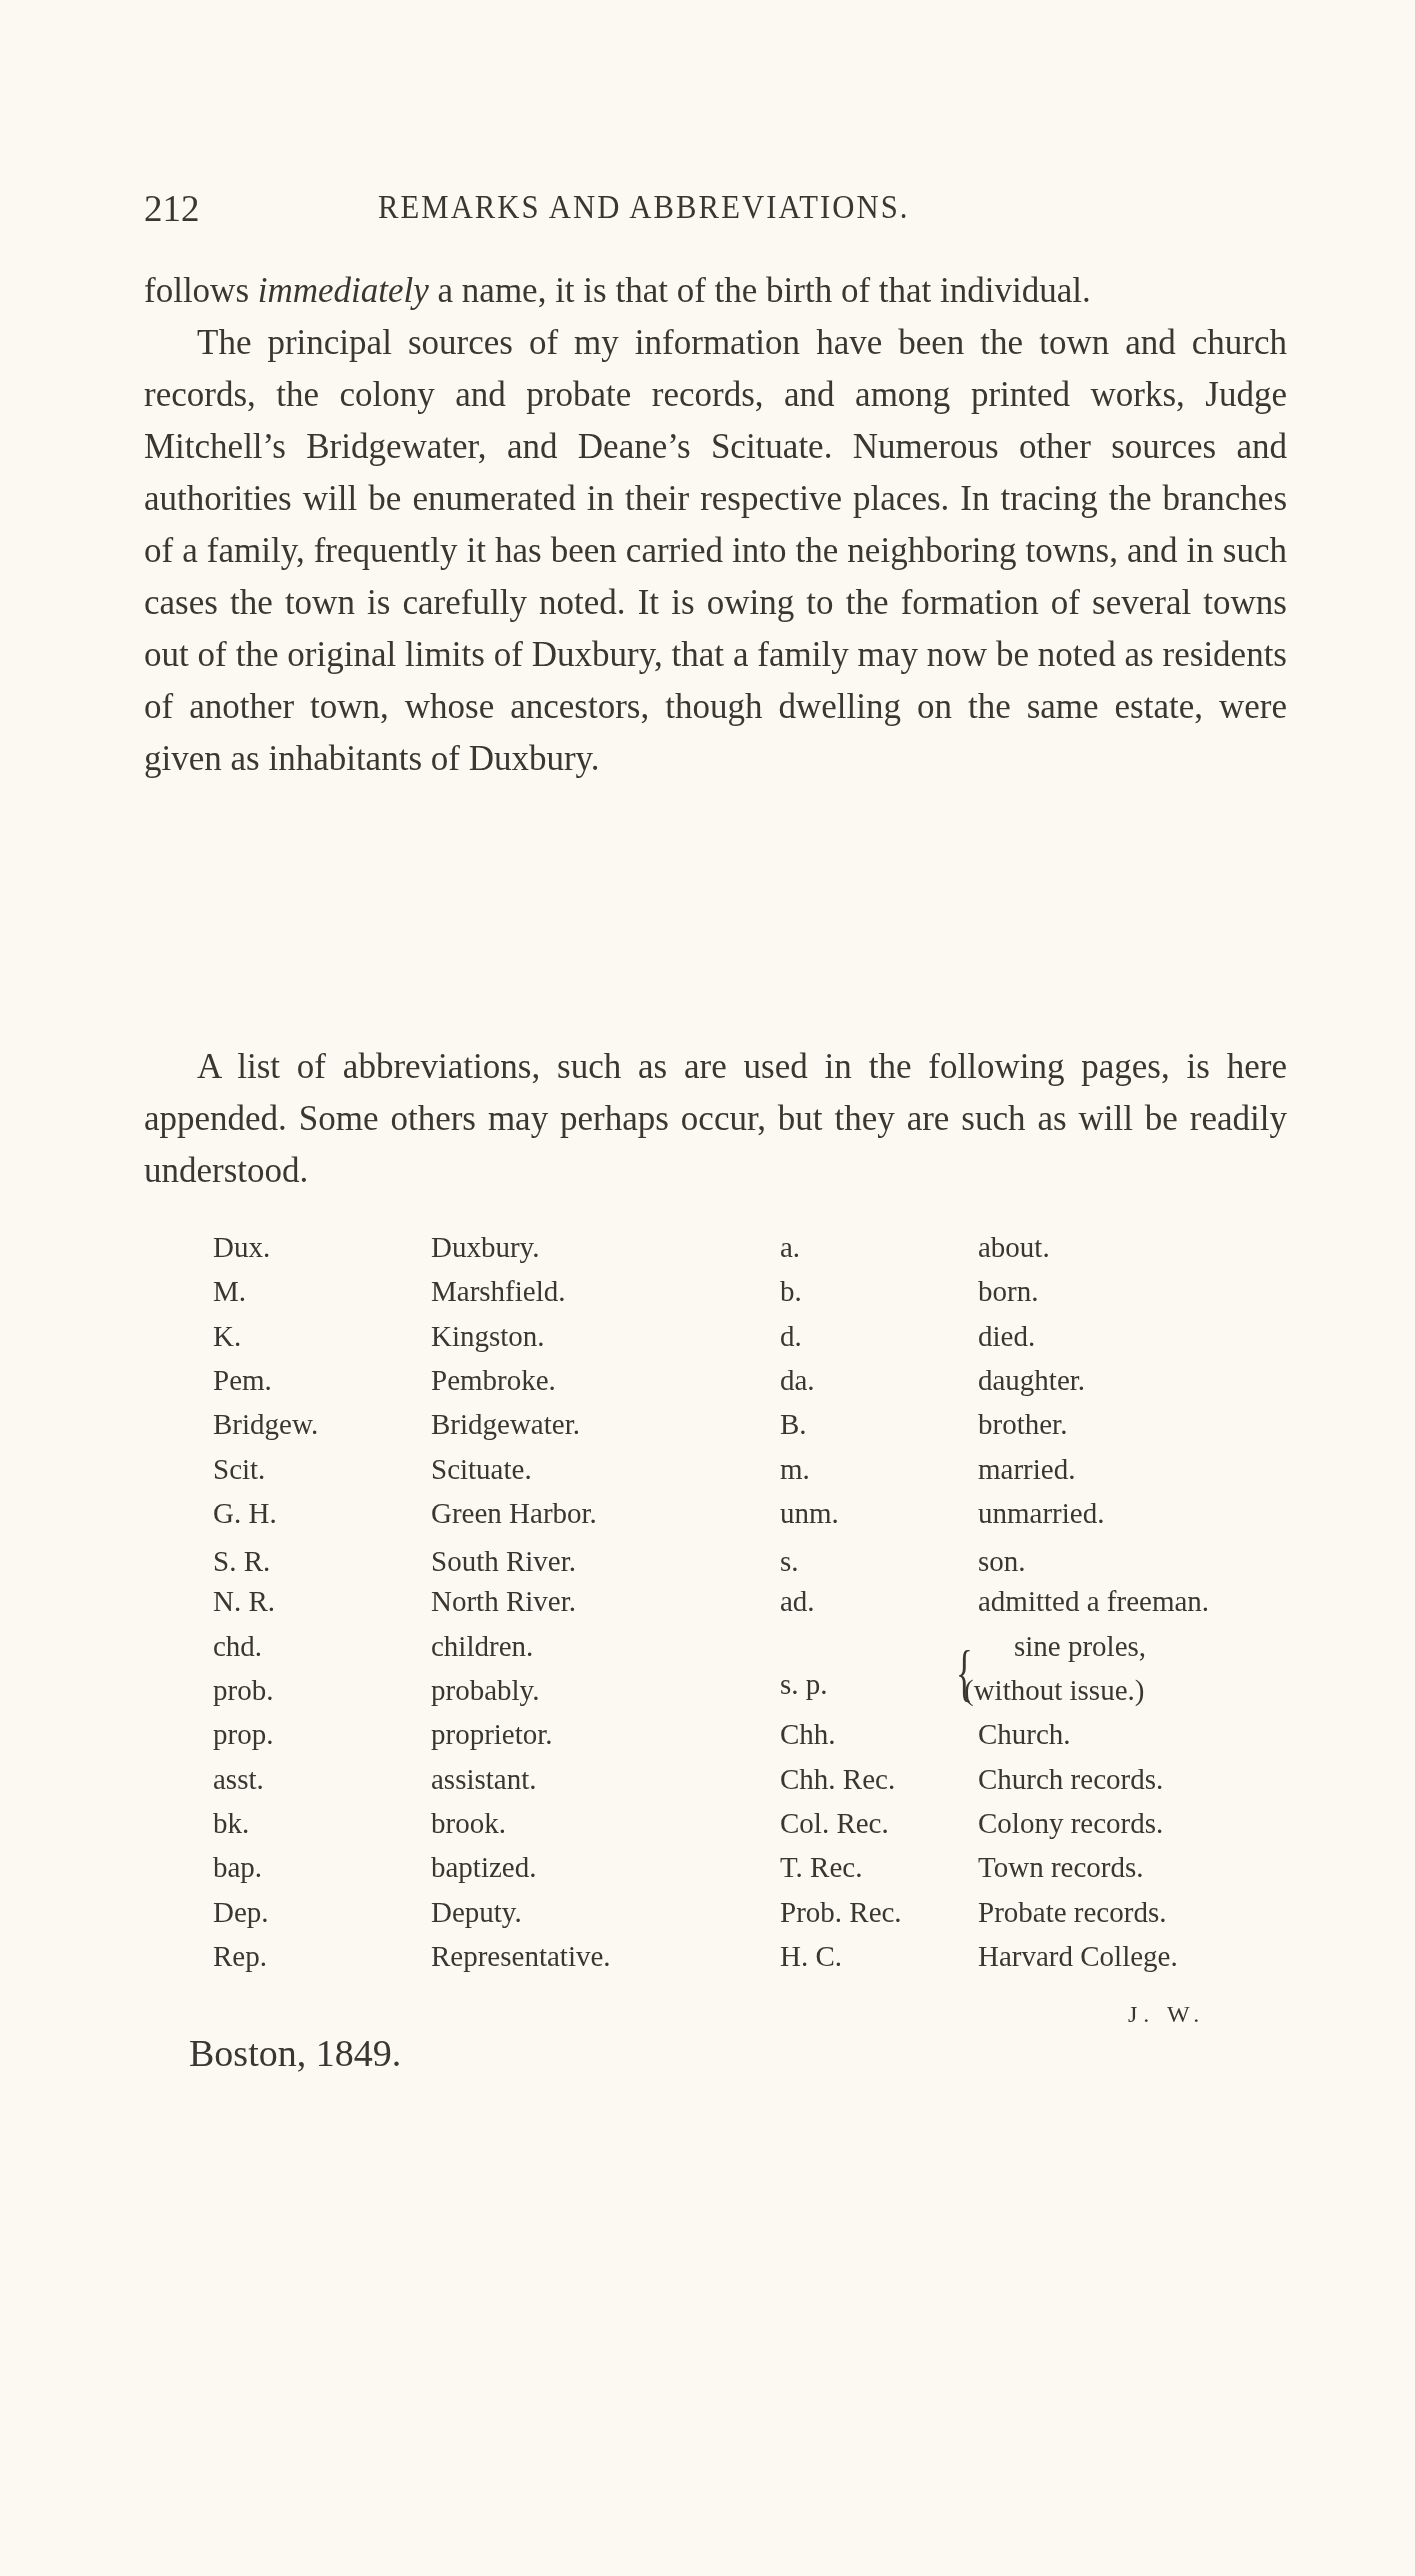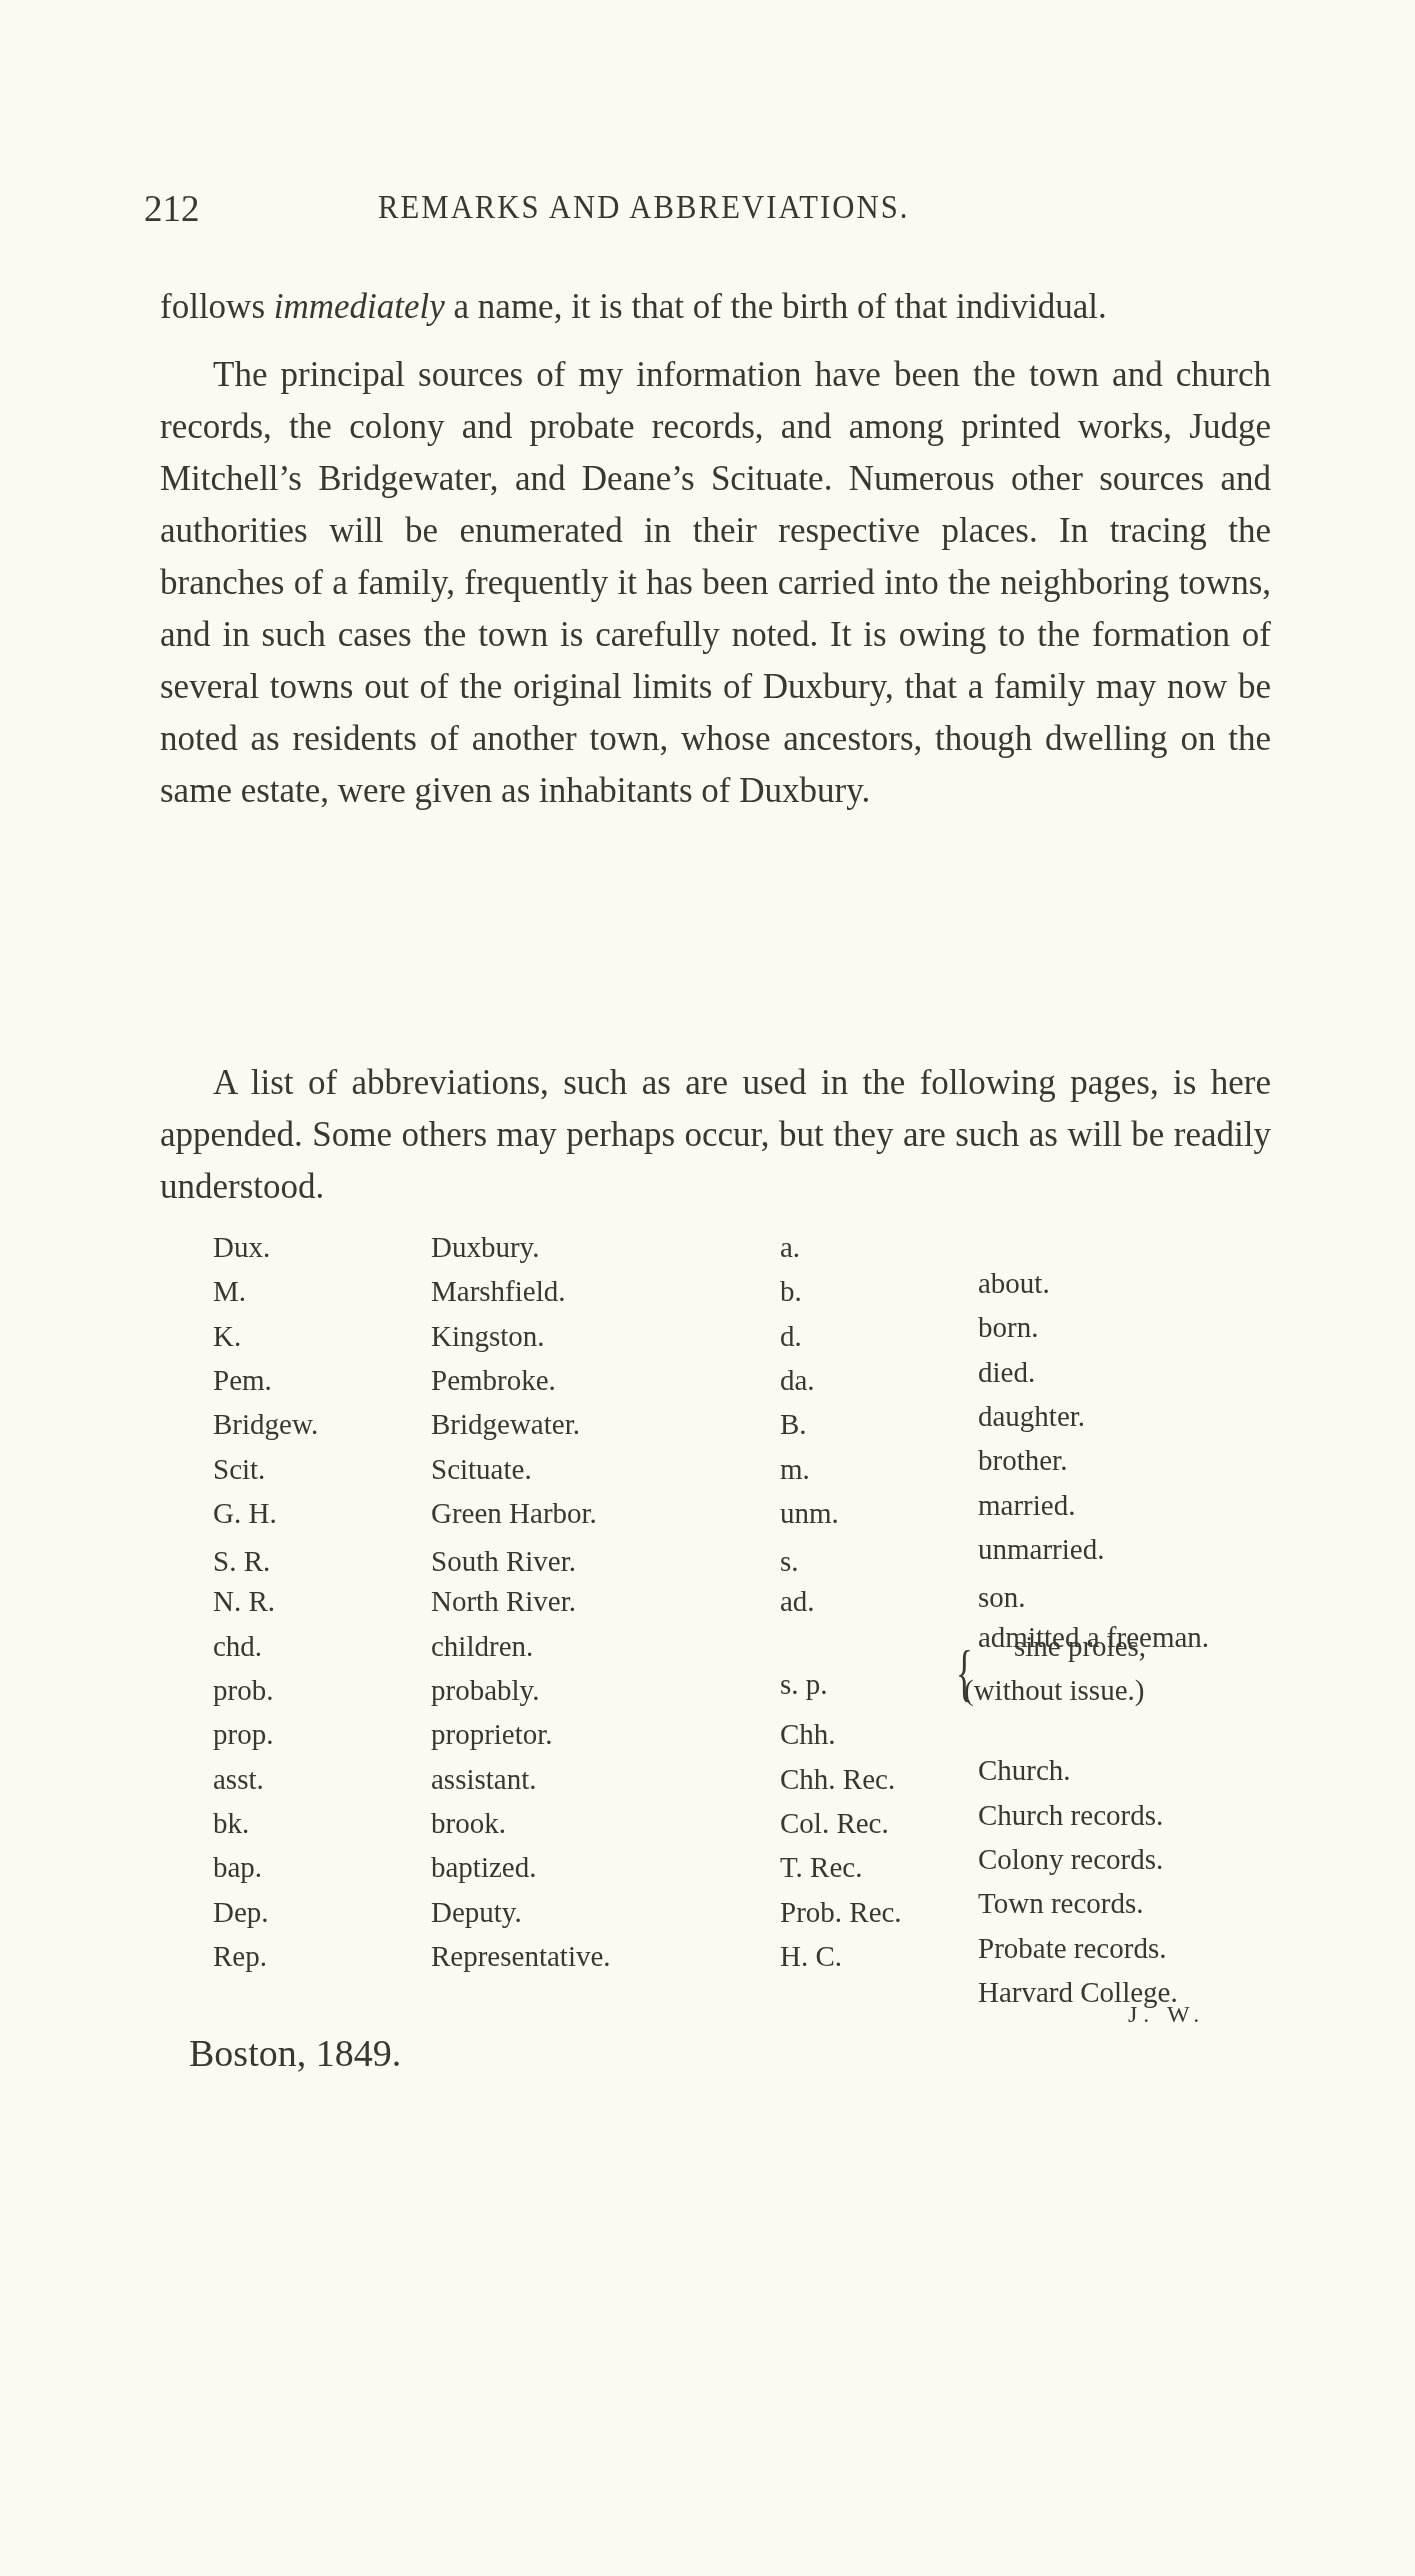--- a/index.html
+++ b/index.html
@@ -6,28 +6,28 @@
   body {
     width:1416px; height:2576px; position:relative; overflow:hidden;
     background:#fbf9f1;
     font-family:"Liberation Serif","DejaVu Serif",serif;
     color:#3a3731;
   }
   .page-head { position:absolute; top:171px; left:144px; width:1145px; height:50px;margin-top:16px; }
   .page-num { position:absolute; left:0; top:0; font-size:37px; letter-spacing:0; }
   .running-title { position:absolute; left:234px; top:2px; font-size:33px; letter-spacing:2.2px; transform:scaleX(0.93); transform-origin:left; }
   .body-text { position:absolute; left:144px; width:1143px; font-size:35px; line-height:52px; text-align:justify; }
-  .body-text p { margin:16px; }
+  .body-text p { margin:0; }
   .body-text p.indent { text-indent:53px; }
   .p1 { top:265px; }
   .p3 { top:1041px; }
   .abbr-table { position:absolute; top:1231px; left:0; width:1416px; font-size:29px; }
   .abbr-row { position:absolute; left:0; width:1204px; height:44px; }
   .abbr-row span { position:absolute; top:0; white-space:nowrap; }
-  .c1 { left:213px; } .c2 { left:431px; } .c3 { left:780px; } .c4 { left:978px;margin-top:36px; }
+  .c1 { left:213px; } .c2 { left:431px; } .c3 { left:780px; } .c4 { left:978px; }
   .sp-group { position:absolute; left:0; top:0; width:1416px; height:90px; }
   .sp-abbr { position:absolute; left:780px; top:38px; }
   .brace { position:absolute; left:956px; top:2px; font-size:64px; line-height:82px; transform:scaleX(0.55); transform-origin:left; color:#3a3731; }
   .sp-l1 { position:absolute; left:1014px; top:0; }
   .sp-l2 { position:absolute; left:964px; top:44px; }
   .signature { position:absolute; left:1128px; top:2001px; font-size:24px; letter-spacing:6px; }
   .place-date { position:absolute; left:189px; top:2031px; font-size:38px; }
 </style>
 </head>
 <body>

